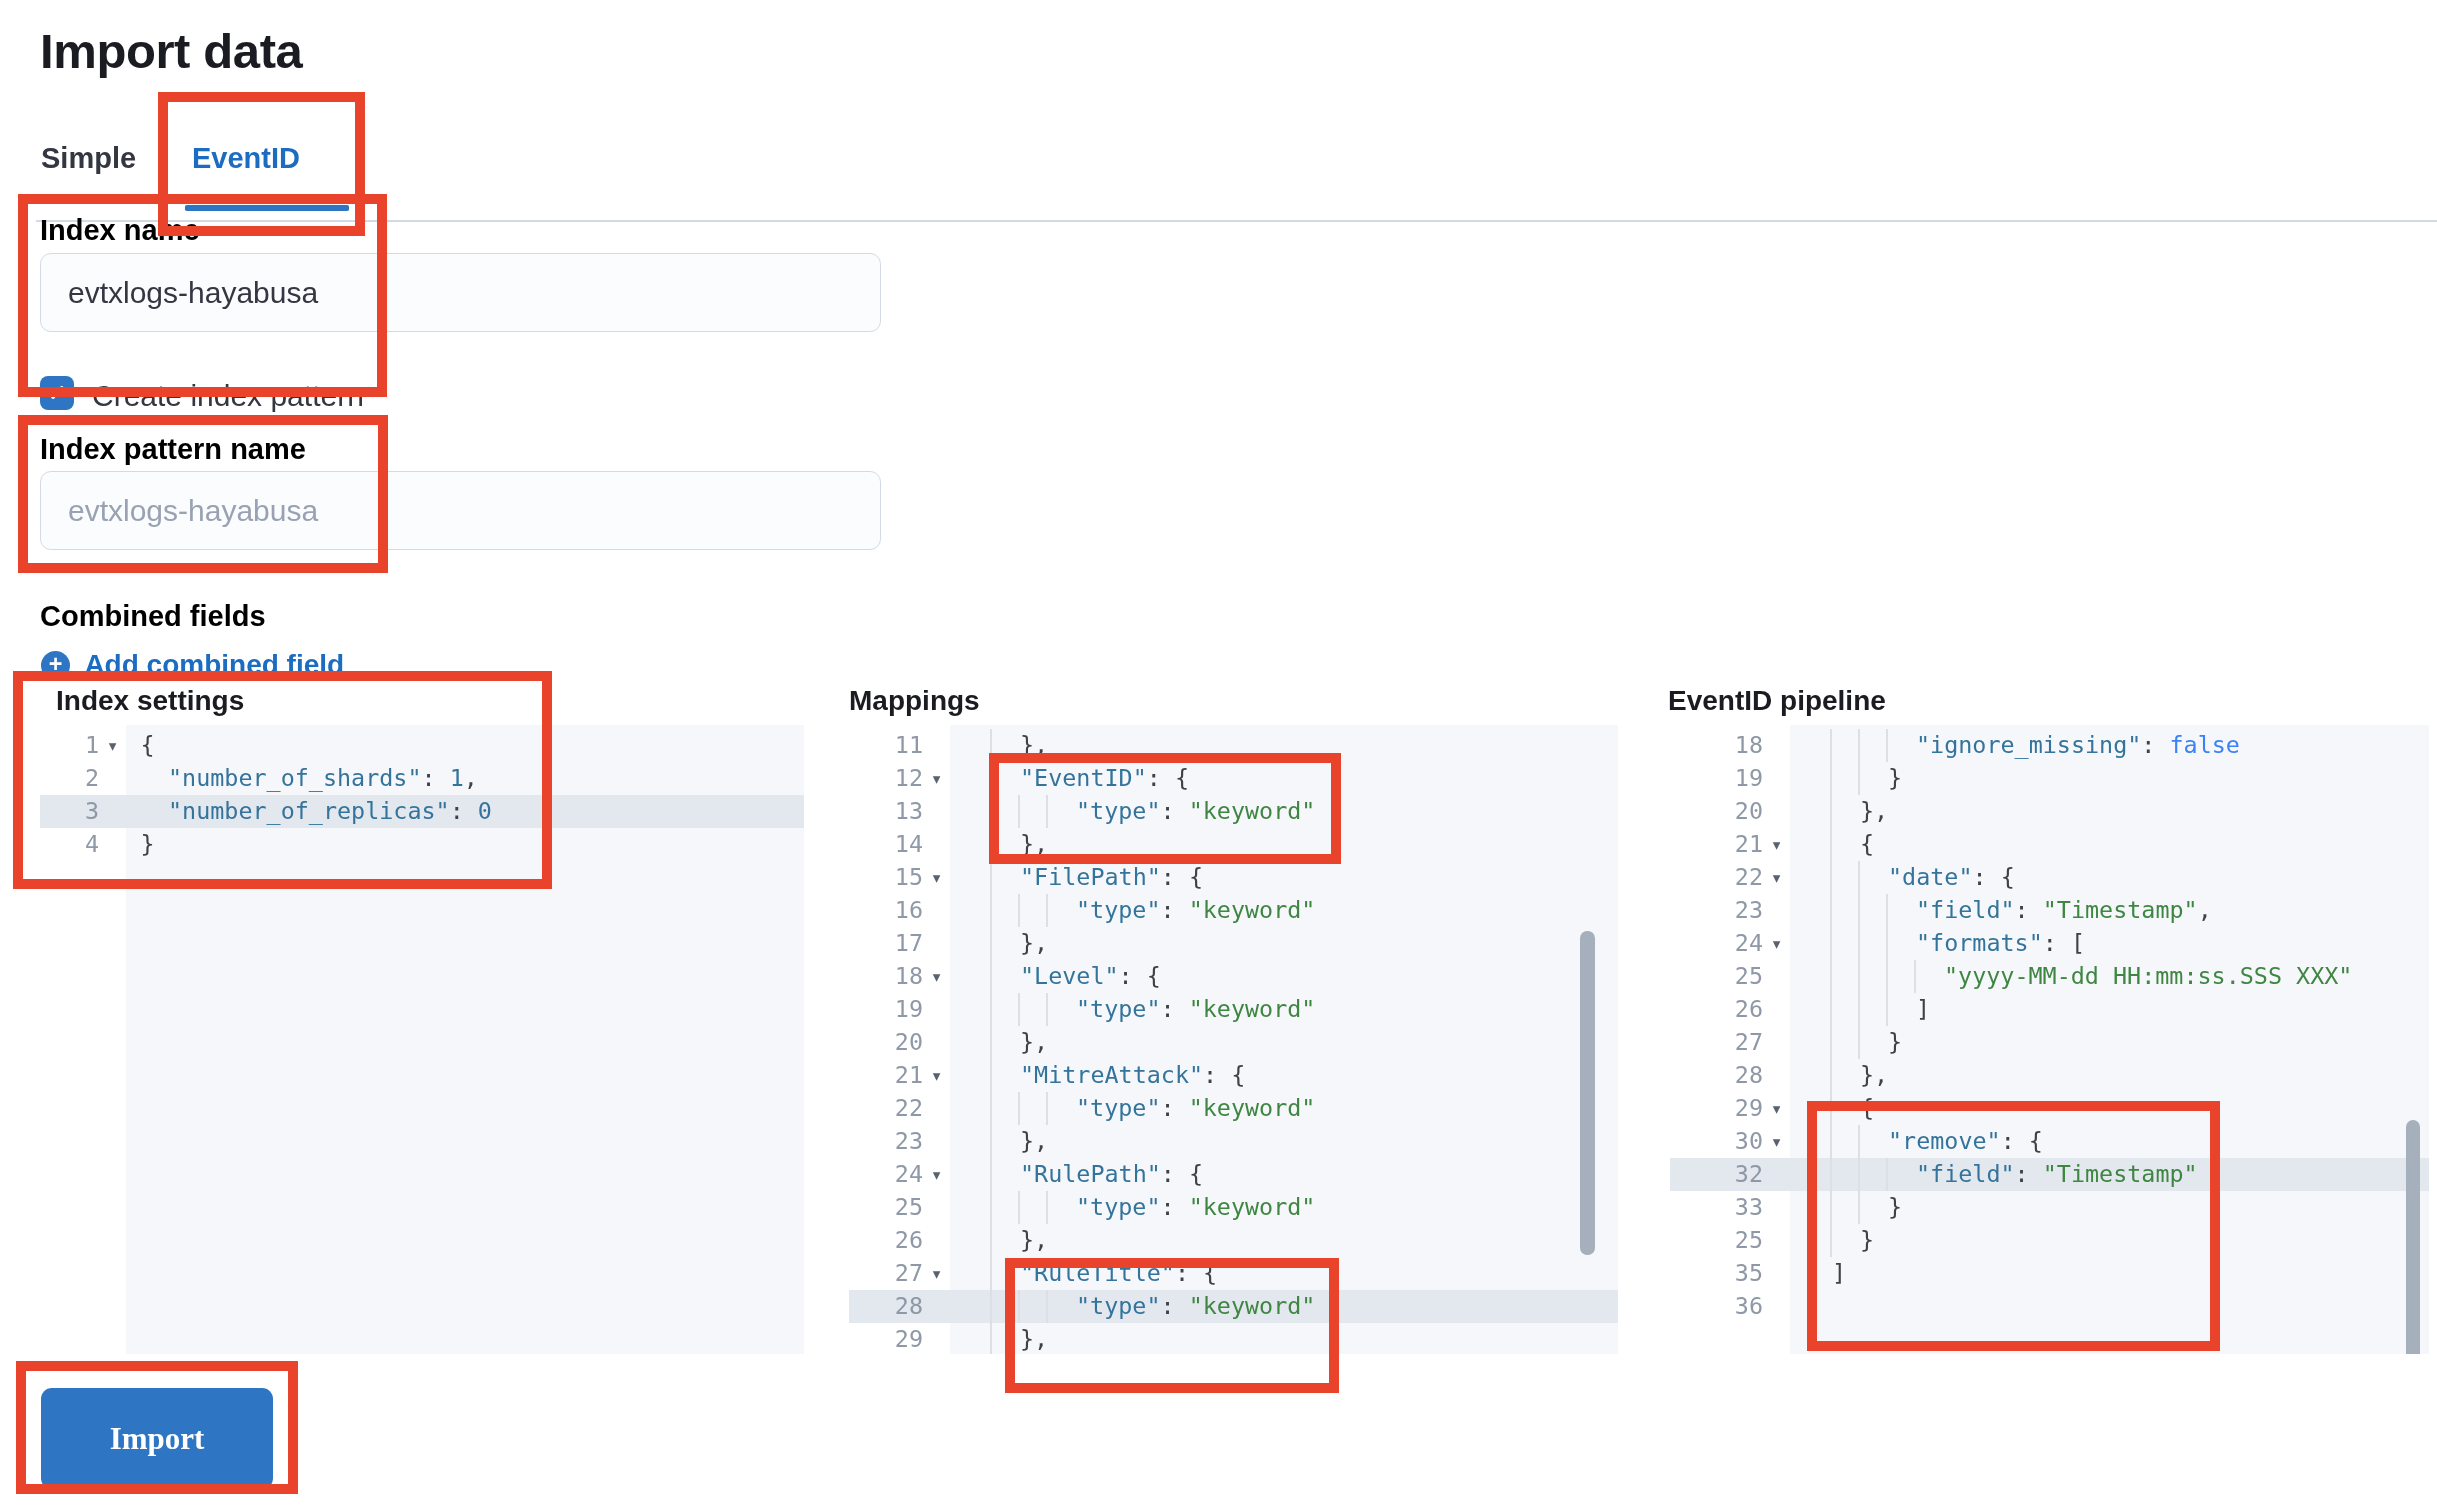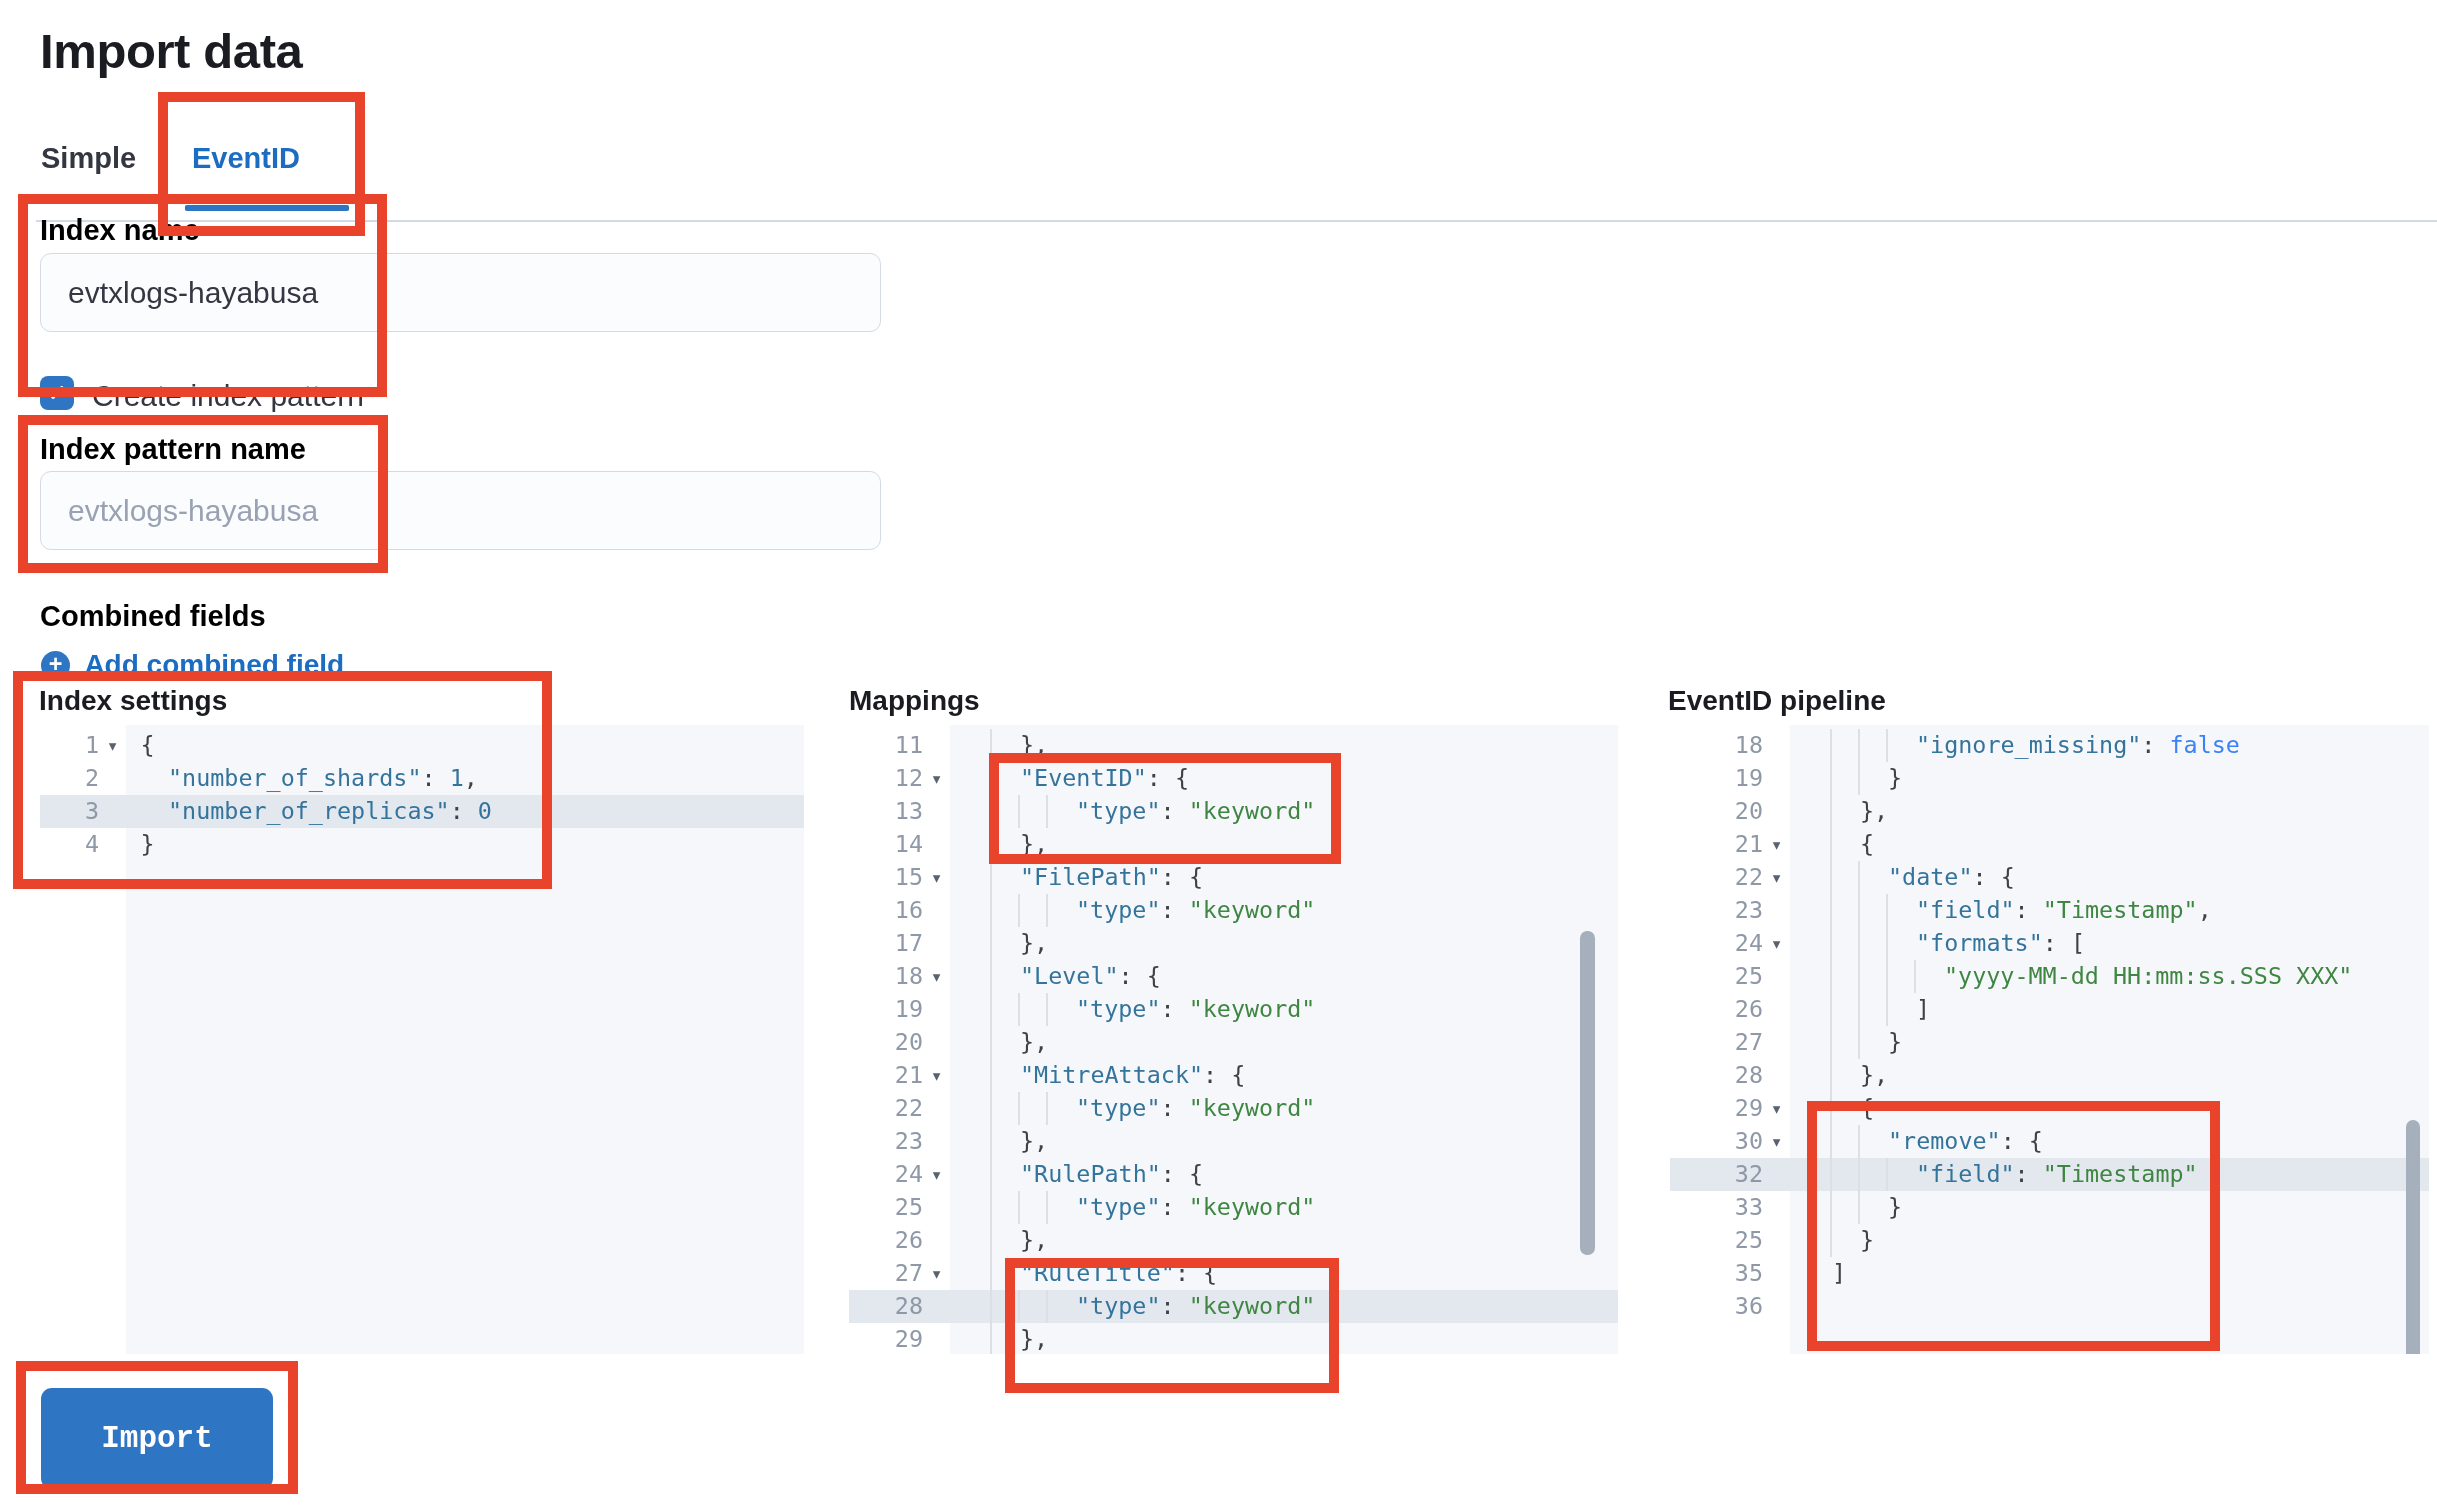--- a/index.html
+++ b/index.html
@@ -54,21 +54,21 @@
   .tk-s { color:#3f8642; } 
   .tk-n { color:#34749c; } 
   .tk-b { color:#3b82f6; } 
   .tk-p { color:#3e4148; } 
 
   .scrollbar { position:absolute; width:14.4px; border-radius:7.2px; background:#a6afbc; }
 
   
   #import-button { left:41px; top:1388px; width:232px; height:101px; background:#2e75c3; border:none;
     border-radius:10.8px; color:#fff; font-size:31px; font-weight:600; cursor:pointer;
-    font-family:Liberation Mono, monospace; }
+    font-family:Liberation Serif, serif; }
 
   
   .anno { position:absolute; border:10.8px solid #e9442b; z-index:20; pointer-events:none; }
 </style>
 </head>
 <body>
 
 <div id="page">
 
   <div class="abs" id="page-title">Import data</div>
@@ -88,21 +88,21 @@
 
   <div class="abs field-label" style="left:40px;top:433px;">Index pattern name</div>
   <input class="text-input" style="top: 471px;" type="text" placeholder="evtxlogs-hayabusa">
 
   <div class="abs field-label" id="combined-label">Combined fields</div>
   <div class="abs" id="add-combined">
     <span id="plus-circle">+</span>
     <span id="add-combined-label">Add combined field</span>
   </div>
 
-  <div class="abs editor-label" style="left:39px;text-align:center;">Index settings</div>
+  <div class="abs editor-label" style="left:56px;text-align:center;">Index settings</div>
   <div class="abs editor-label" style="left:849px;">Mappings</div>
   <div class="abs editor-label" style="left:1668px;">EventID pipeline</div>
 
   <div class="editor" style="left:40px;width:764px;--gw:86px;">
     <div class="ed-content-bg"></div>
     <div class="ed-rows">
         <div class="ed-row">
           <div class="gut">
             <span class="num">1</span>
             <span class="fold">▾</span>

